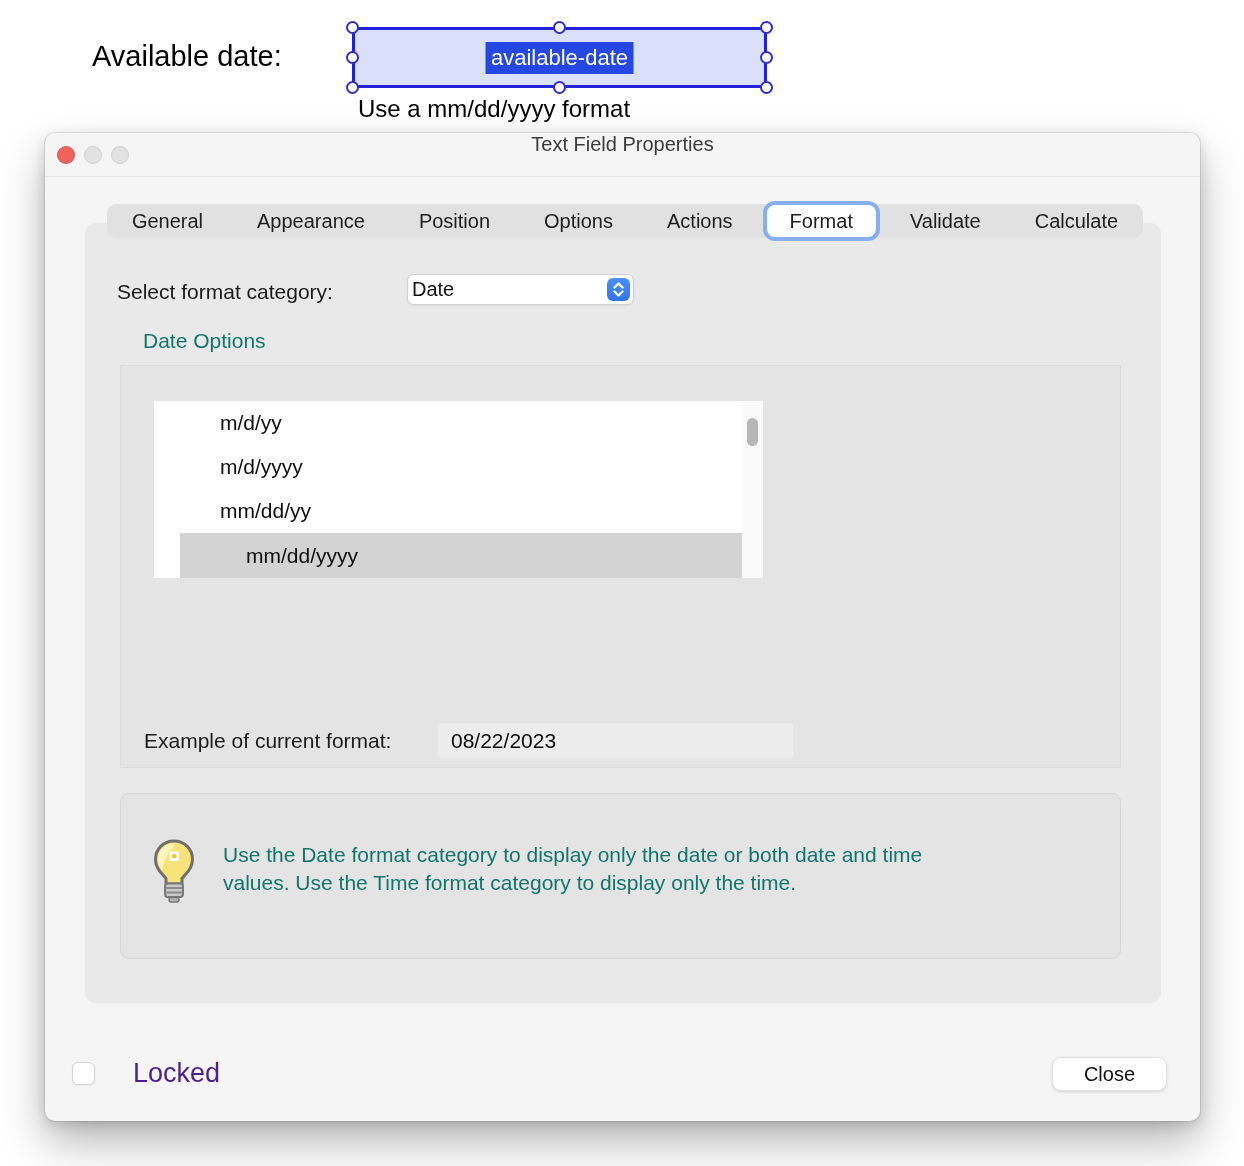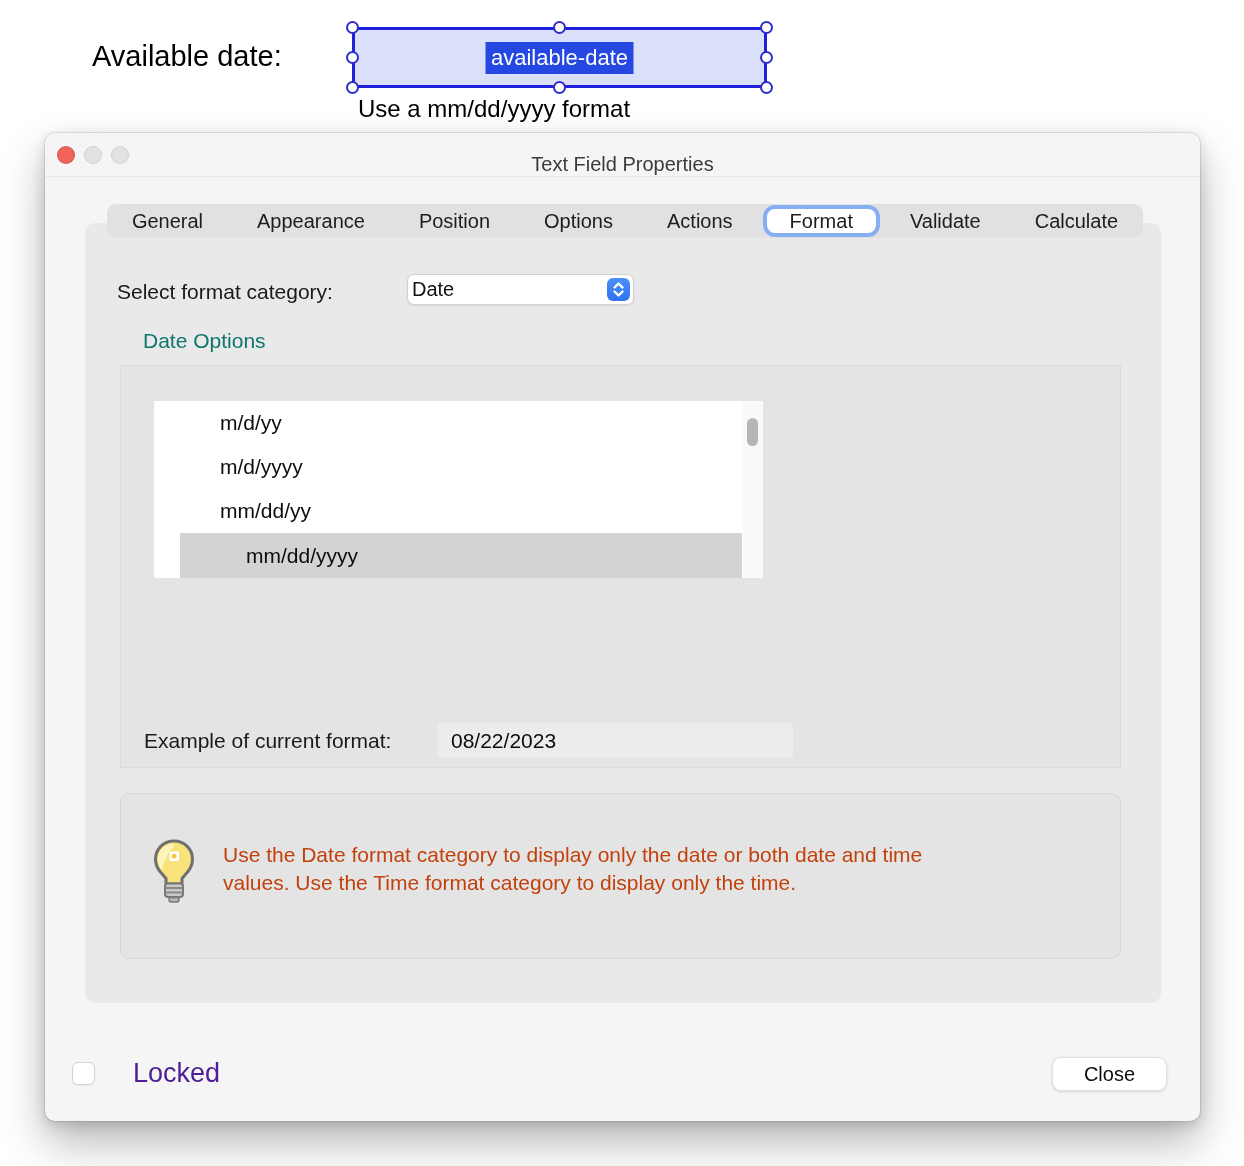--- a/index.html
+++ b/index.html
@@ -17,41 +17,41 @@
          background:#fff; border:2px solid #2e2ecc; }
   .hdl.tl{left:-9px;top:-9px} .hdl.tm{left:50%;margin-left:-7px;top:-9px} .hdl.tr{right:-9px;top:-9px}
   .hdl.ml{left:-9px;top:50%;margin-top:-7px} .hdl.mr{right:-9px;top:50%;margin-top:-7px}
   .hdl.bl{left:-9px;bottom:-9px} .hdl.bm{left:50%;margin-left:-7px;bottom:-9px} .hdl.br{right:-9px;bottom:-9px}
   .tooltip { position:absolute; left:358px; top:95px; font-size:24px; color:#000; }
 
   
   .window { position:absolute; left:45px; top:133px; width:1155px; height:988px;
             background:#f6f5f5; border-radius:10px;
             box-shadow:0 0 0 1px rgba(0,0,0,0.09), 0 22px 45px rgba(0,0,0,0.28), 0 4px 14px rgba(0,0,0,0.15); }
-  .titlebar { position:relative; height:44px; display:flex; align-items:flex-end;
+  .titlebar { position:relative; height:44px; display:flex; align-items:flex-start;
               border-bottom:1px solid rgba(0,0,0,0.05); border-radius:10px 10px 0 0; }
   .lights { position:absolute; left:12px; top:0; height:44px; display:flex; align-items:center; gap:9px; }
   .tl-btn { width:18px; height:18px; border-radius:50%; }
   .tl-red  { background:#f0635a; border:1px solid rgba(0,0,0,0.12); }
   .tl-gray { background:#e3e2e2; border:1px solid #d2d1d1; }
   .title { width:100%; text-align:center; font-size:20px; color:#3b3b3b; }
 
   .panel { position:absolute; left:40px; top:90px; width:1076px; height:780px;
            background:#eae9e9; border-radius:10px; }
 
   
   .tabbar { position:absolute; left:62px; top:71px; width:1036px; height:34px;
             background:#e2e1e1; border-radius:9px; display:flex; align-items:center;
             justify-content:center; z-index:3; }
   .seg { display:flex; align-items:center; justify-content:center; height:34px;
          padding:0 27px; font-size:20px; color:#1d1d1f; white-space:nowrap; }
   .tabdiv { width:1px; height:16px; background:#c9c8c8; }
   .tabdiv.hidden { visibility:hidden; }
   .seg.selected { background:#fff; border:4px solid #85aef3; border-radius:12px;
-                  height:32px; padding:5px 23px; margin:0 3px; }
+                  height:40px; padding:5px 23px; margin:0 3px; }
 
   
   .fmt-label { position:absolute; left:32px; top:57px; font-size:21px; color:#1a1a1a; }
   .popup { position:absolute; left:322px; top:51px; width:227px; height:31px; background:#fff;
            border:1px solid #d2d1d1; border-radius:7px; box-shadow:0 1px 2px rgba(0,0,0,0.08);
            display:flex; align-items:center; }
   .popup-value { font-size:20px; padding-left:4px; color:#111; }
   .popup-btn { position:absolute; right:3px; top:3px; width:23px; height:23px; border-radius:6px;
                background:linear-gradient(#4a90f8,#2f73f1); display:flex; align-items:center; justify-content:center; }
   .grp-label { position:absolute; left:58px; top:106px; font-size:21px; color:#0f766e; }
@@ -65,21 +65,21 @@
   .sb-thumb { position:absolute; left:4px; top:17px; width:11px; height:28px; border-radius:5.5px; background:#b6b6b6; }
   .ex-label { position:absolute; left:23px; top:363px; font-size:21px; color:#1a1a1a; }
   .ex-field { position:absolute; left:317px; top:357px; width:355px; height:35px;
               background:#edecec; border-radius:3px; display:flex; align-items:center; }
   .ex-value { font-size:21px; padding-left:13px; color:#0d0d0d; }
 
   .infobox { position:absolute; left:35px; top:570px; width:1001px; height:166px;
              background:#e5e4e4; border:1px solid #d7d6d6; border-radius:9px; }
   .bulb { position:absolute; left:30px; top:44px; }
   .hint-text { position:absolute; left:102px; top:47px; width:765px;
-               font-size:21px; line-height:28px; color:#c2410c; }
+               font-size:21px; line-height:28px; color:#0f766e; }
 
   
   .locked-wrap { position:absolute; left:27px; top:925px; display:flex; align-items:center; gap:10px; }
   .checkbox { width:23px; height:23px; background:#fff; border:1.5px solid #d4d3d3; border-radius:6px;
               box-shadow:0 1px 2px rgba(0,0,0,0.06); }
   .locked-lbl { font-size:27px; color:#4c1d95;margin-left:28px; }
   .close-btn { position:absolute; left:1007px; top:924px; width:115px; height:34px; background:#fff;
                border:1px solid #e2e1e1; border-radius:9px; font-size:20px; color:#0d0d0d;
                font-family:inherit; box-shadow:0 1px 3px rgba(0,0,0,0.14); }
 </style>

